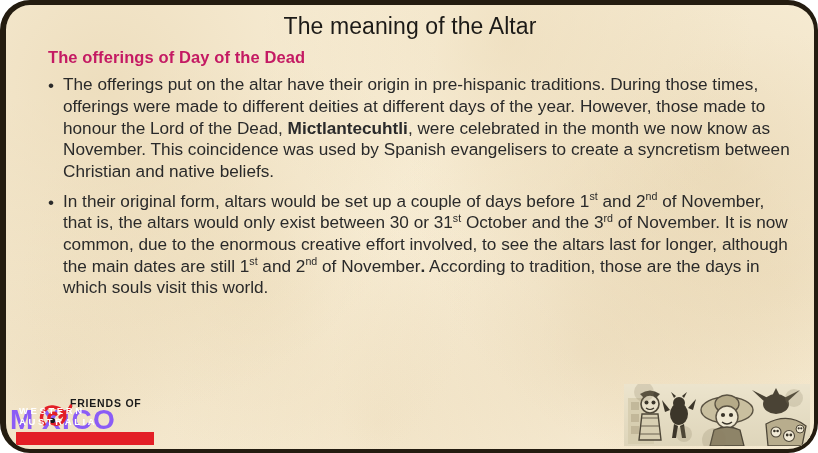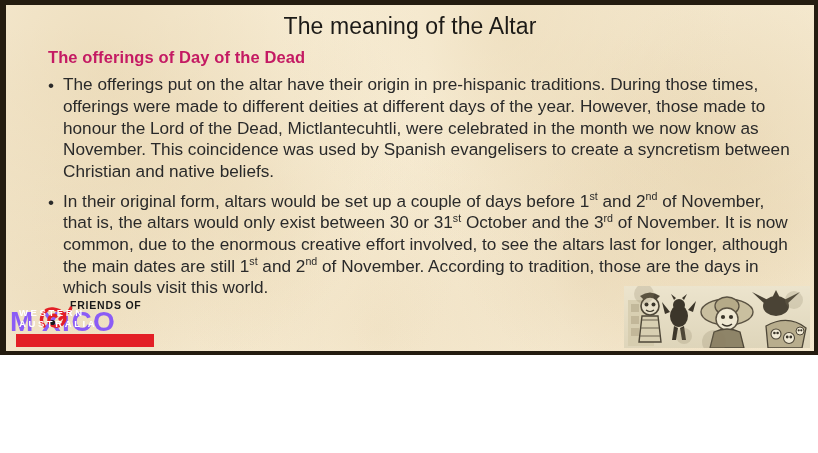--- a/index.html
+++ b/index.html
@@ -3,29 +3,30 @@
 <meta charset="utf-8">
 <style>
   html, body {
     margin: 0;
     padding: 0;
     background: #ffffff;
   }
   #slide {
     position: relative;
     width: 818px;
-    height: 355px;
+    height: 453px;
     box-sizing: border-box;
     overflow: hidden;
     background-color: #fbf2dd;
     font-family: "Liberation Sans", sans-serif;
     border-top: 5px solid #241c10;
     border-left: 6px solid #241c10;
     border-right: 4px solid #241c10;
     border-bottom: 4px solid #241c10;
+    border-radius: 30px;
   }
   
   #slide::before {
     content: "";
     position: absolute;
     inset: 0;
     pointer-events: none;
     background-image:
       radial-gradient(circle at 12% 18%, rgba(226,205,164,0.55) 0%, rgba(226,205,164,0) 42%),
       radial-gradient(circle at 62% 8%,  rgba(231,212,174,0.50) 0%, rgba(231,212,174,0) 38%),
@@ -71,21 +72,21 @@
     text-align: left;
   }
   #body-list li .bullet {
     position: absolute;
     left: 0;
     top: 0.05em;
     font-size: 17.2px;
     color: #2a2a2a;
     line-height: 1.26;
   }
-  .b { font-weight: normal; }
+  .b { font-weight: bold; }
   sup { font-size: 0.62em; vertical-align: super; line-height: 0; margin-top: 12px; }
 
   
   #logo {
     position: absolute;
     left: 4px;
     bottom: 2px;
     width: 144px;
     height: 52px;
     z-index: 2;

